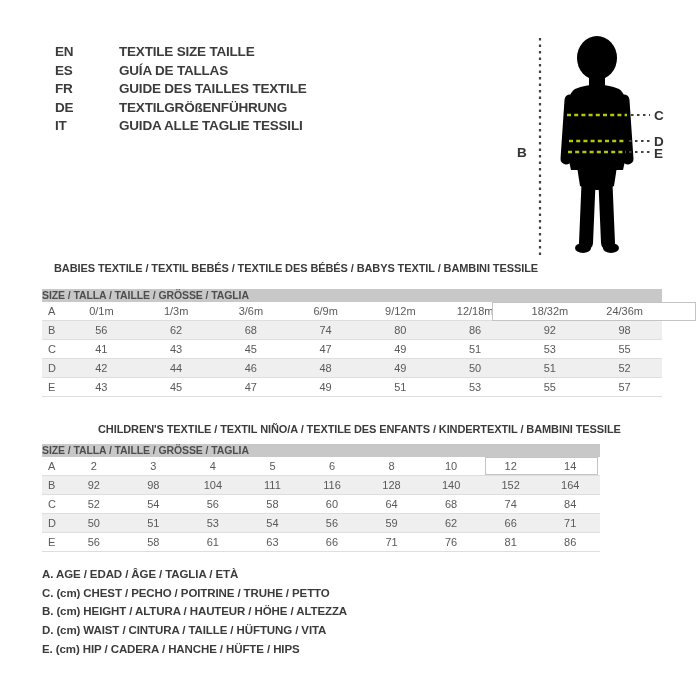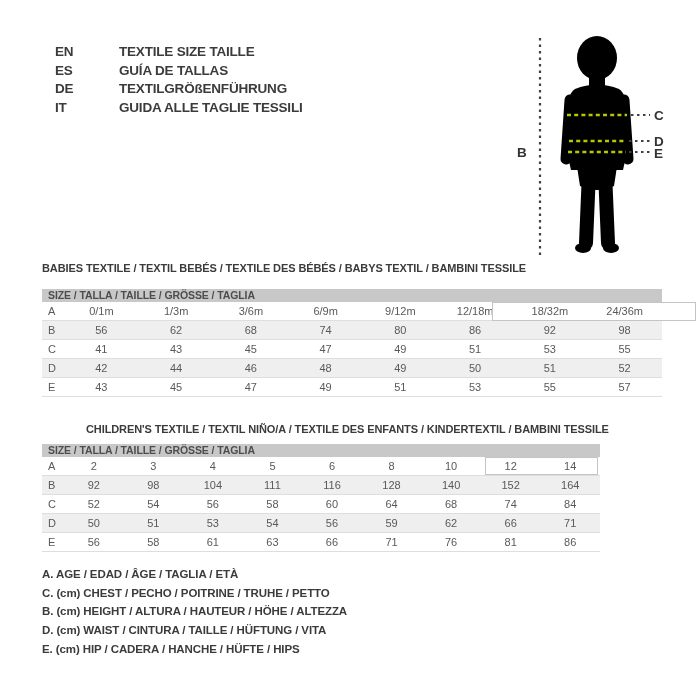--- a/index.html
+++ b/index.html
@@ -7,25 +7,25 @@
     width:700px;height:700px;position:relative;background:#ffffff;
     font-family:"Liberation Sans", sans-serif;color:#3b3b3b;overflow:hidden;
   }
   
   .lang-block{position:absolute;left:55px;top:44px;}
   .lang-line{display:grid;grid-template-columns:40px auto;height:18.6px;
     font-size:13.5px;font-weight:700;letter-spacing:-0.2px;color:#3b3b3b;white-space:nowrap;gap:24px;}
   
   .figure-wrap{position:absolute;left:505px;top:25px;width:185px;height:240px;}
   
-  .section-title{position:absolute;left:42px;font-size:11px;font-weight:700;
+  .section-title{position:absolute;left:54px;font-size:11px;font-weight:700;
     letter-spacing:-0.1px;color:#3b3b3b;white-space:nowrap;}
   .size-table{position:absolute;left:42px;font-size:11px;color:#595959;}
   .t-header{height:13px;line-height:13px;background:#c8c8c8;color:#4d4d4d;
-    padding-left:6px;font-size:10.5px;font-weight:700;letter-spacing:-0.1px;}
+    padding-left:0;font-size:10.5px;font-weight:700;letter-spacing:-0.1px;}
   .t-row{display:grid;height:19px;line-height:18px;align-items:center;
     border-bottom:1px solid #dedede;box-sizing:border-box;}
   .t-row:nth-child(even){background:#efefef;}
   .t-label{padding-left:6px;text-align:left;}
   .t-cell{text-align:center;}
   
   .hl-box{position:absolute;border:1px solid #c4c4c4;background:transparent;
     pointer-events:none;box-sizing:border-box;}
   
   .legend{position:absolute;left:42px;top:568px;}
@@ -36,20 +36,24 @@
 <body>
 
 <div class="lang-block">
     <div class="lang-line">
       <span>EN</span>
       <span>TEXTILE SIZE TAILLE</span>
     </div>
     <div class="lang-line">
       <span>ES</span>
       <span>GUÍA DE TALLAS</span>
+    </div>
+    <div class="lang-line">
+      <span>FR</span>
+      <span>GUIDE DES TAILLES TEXTILE</span>
     </div>
     <div class="lang-line">
       <span>DE</span>
       <span>TEXTILGRÖßENFÜHRUNG</span>
     </div>
     <div class="lang-line">
       <span>IT</span>
       <span>GUIDA ALLE TAGLIE TESSILI</span>
     </div>
   </div>

